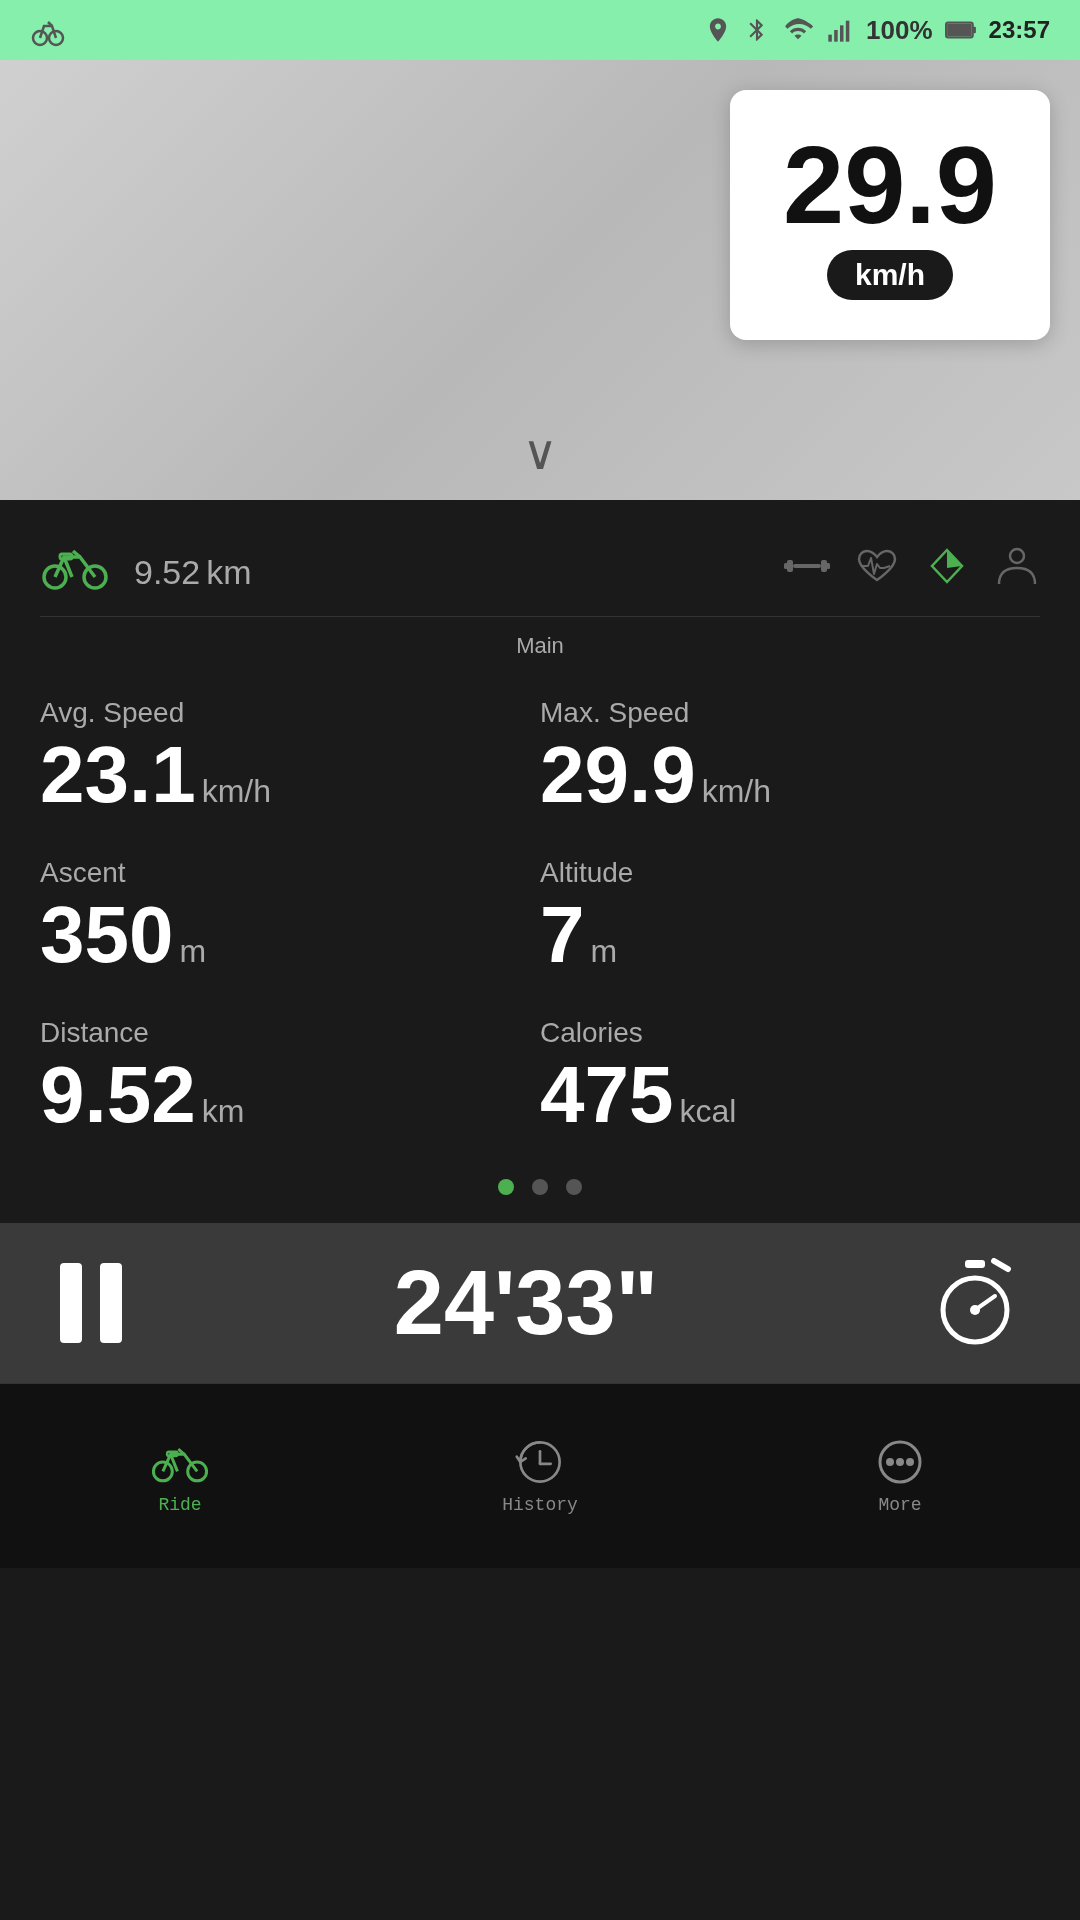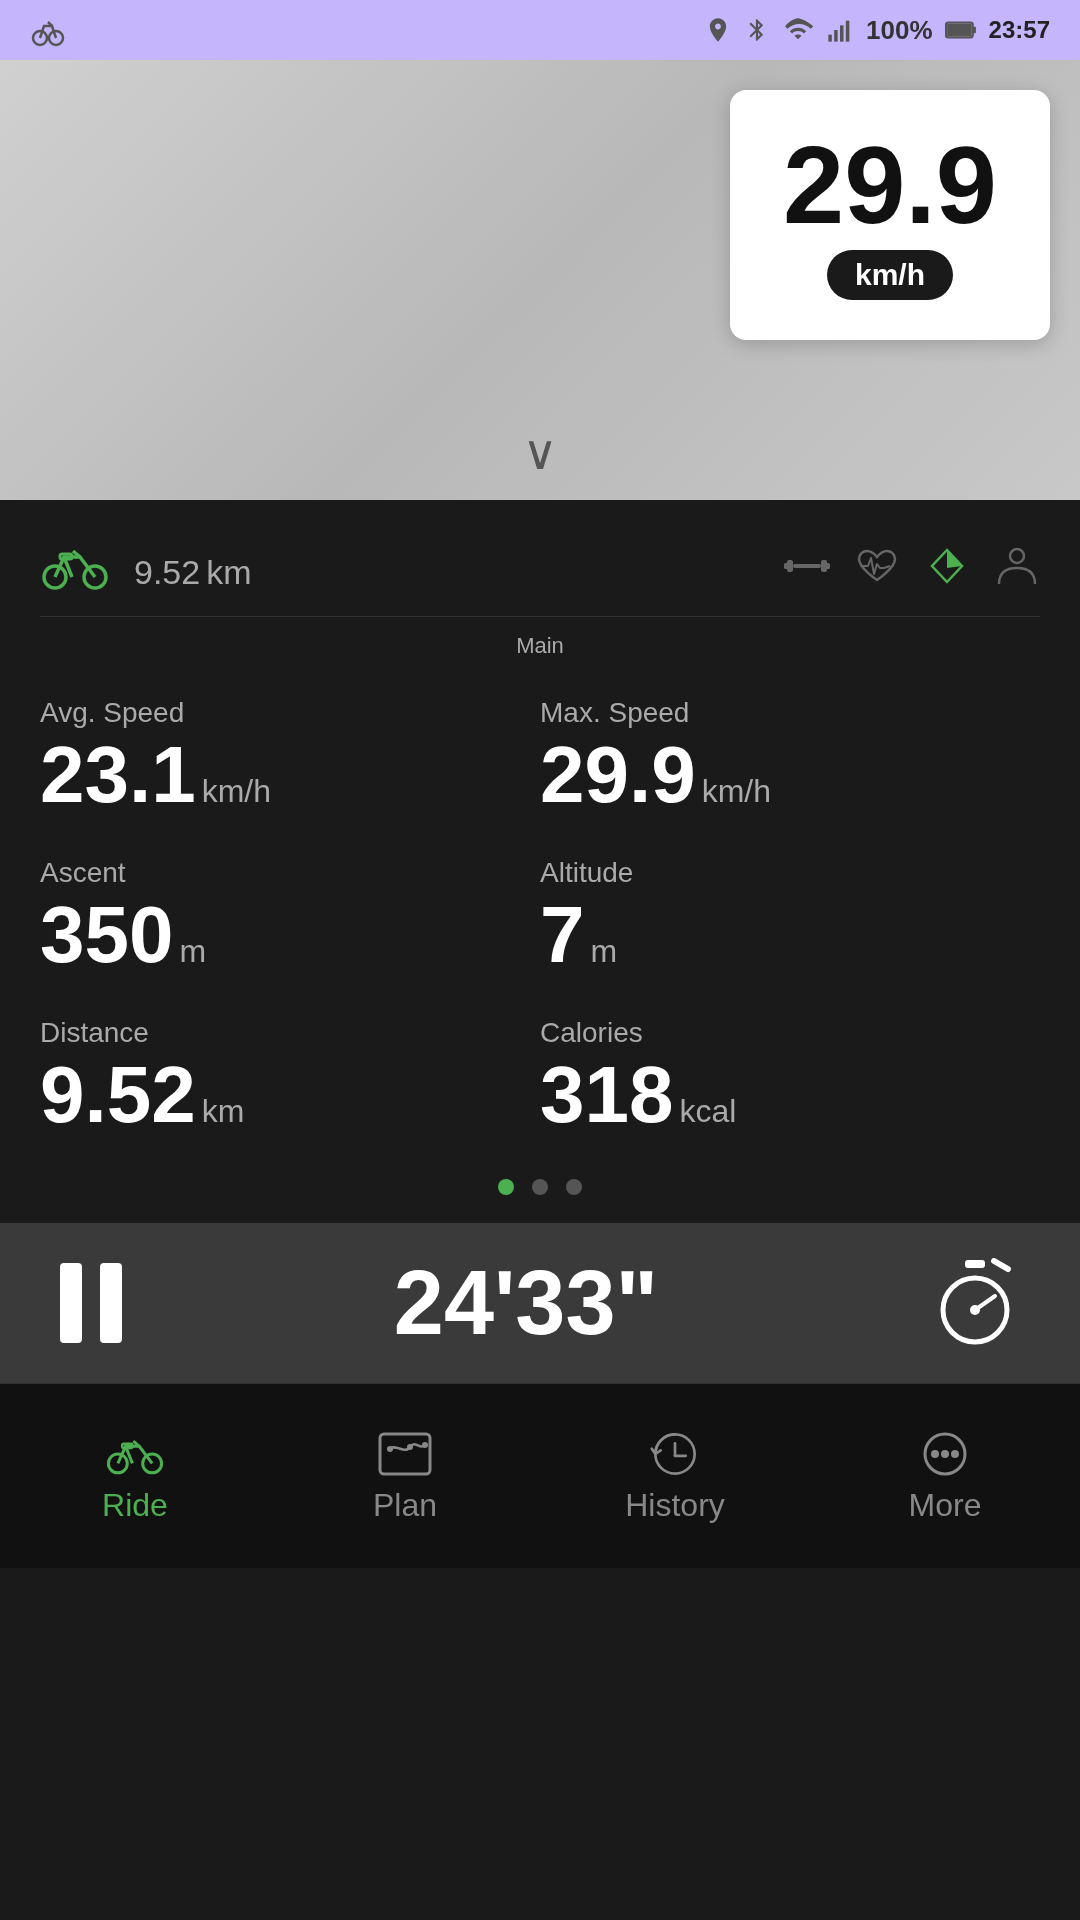--- a/index.html
+++ b/index.html
@@ -9,21 +9,21 @@
       height: 1920px;
       overflow: hidden;
       font-family: 'Arial', sans-serif;
       background: #1a1a1a;
     }
 
     
     .status-bar {
       width: 100%;
       height: 60px;
-      background: #c4b5fd;
+      background: #86efac;
       display: flex;
       align-items: center;
       justify-content: space-between;
       padding: 0 30px;
     }
     .status-left {
       display: flex;
       align-items: center;
     }
     .status-right {
@@ -227,21 +227,22 @@
     .nav-item {
       flex: 1;
       display: flex;
       flex-direction: column;
       align-items: center;
       justify-content: center;
       gap: 8px;
       cursor: pointer;
     }
     .nav-label {
-      font-size: 32px;
+      font-size: 18px;
+      font-family: Liberation Mono, monospace;
     }
     .nav-item.active .nav-label { color: #4CAF50; }
     .nav-item:not(.active) .nav-label { color: #888; }
   </style>
 </head>
 <body>
 
 <div class="status-bar">
   <div class="status-left">
     <svg width="36" height="36" viewBox="0 0 36 36">
@@ -372,21 +373,21 @@
 
     <div class="stat-cell">
       <div class="stat-label">Distance</div>
       <div>
         <span class="stat-value">9.52</span><span class="stat-unit">km</span>
       </div>
     </div>
     <div class="stat-cell">
       <div class="stat-label">Calories</div>
       <div>
-        <span class="stat-value">318</span><span class="stat-unit">kcal</span>
+        <span class="stat-value">475</span><span class="stat-unit">kcal</span>
       </div>
     </div>
   </div>
 
   <div class="pagination-dots">
     <div class="dot active"></div>
     <div class="dot"></div>
     <div class="dot"></div>
   </div>
 </div>
@@ -415,30 +416,20 @@
       <circle cx="15" cy="36" r="11" fill="none" stroke="#4CAF50" stroke-width="3.5"></circle>
       <circle cx="55" cy="36" r="11" fill="none" stroke="#4CAF50" stroke-width="3.5"></circle>
       <path d="M15 36 L24 16 L40 16 L55 36" fill="none" stroke="#4CAF50" stroke-width="3.5"></path>
       <path d="M33 10 L40 16" fill="none" stroke="#4CAF50" stroke-width="3.5"></path>
       <path d="M24 16 L32 36" fill="none" stroke="#4CAF50" stroke-width="3.5"></path>
       <rect x="20" y="13" width="12" height="5" rx="2" fill="none" stroke="#4CAF50" stroke-width="3"></rect>
     </svg>
     <span class="nav-label">Ride</span>
   </div>
 
-  <div class="nav-item">
-    <svg width="60" height="50" viewBox="0 0 60 50">
-      <rect x="5" y="5" width="50" height="40" rx="4" fill="none" stroke="#888" stroke-width="3"></rect>
-      <path d="M15 20 C20 14 30 26 35 18 C40 10 45 22 50 16" fill="none" stroke="#888" stroke-width="2.5" stroke-linecap="round"></path>
-      <circle cx="15" cy="20" r="3" fill="#888"></circle>
-      <circle cx="35" cy="18" r="3" fill="#888"></circle>
-      <circle cx="50" cy="16" r="3" fill="#888"></circle>
-    </svg>
-    <span class="nav-label">Plan</span>
-  </div>
 
   <div class="nav-item">
     <svg width="60" height="50" viewBox="0 0 60 56">
       <circle cx="30" cy="28" r="22" fill="none" stroke="#888" stroke-width="3"></circle>
       <path d="M8 28 A22 22 0 0 1 30 6" fill="none" stroke="#888" stroke-width="3" stroke-dasharray="none"></path>
       <path d="M4 22 L8 28 L14 24" fill="none" stroke="#888" stroke-width="3" stroke-linecap="round" stroke-linejoin="round"></path>
       <line x1="30" y1="16" x2="30" y2="30" stroke="#888" stroke-width="3" stroke-linecap="round"></line>
       <line x1="30" y1="30" x2="42" y2="30" stroke="#888" stroke-width="3" stroke-linecap="round"></line>
     </svg>
     <span class="nav-label">History</span>

